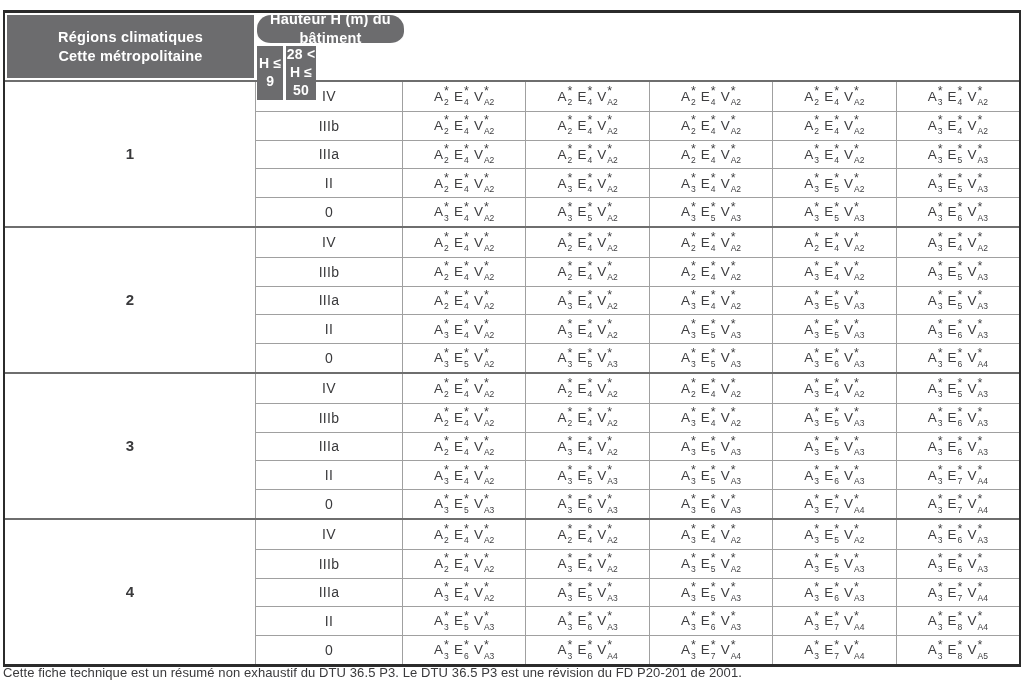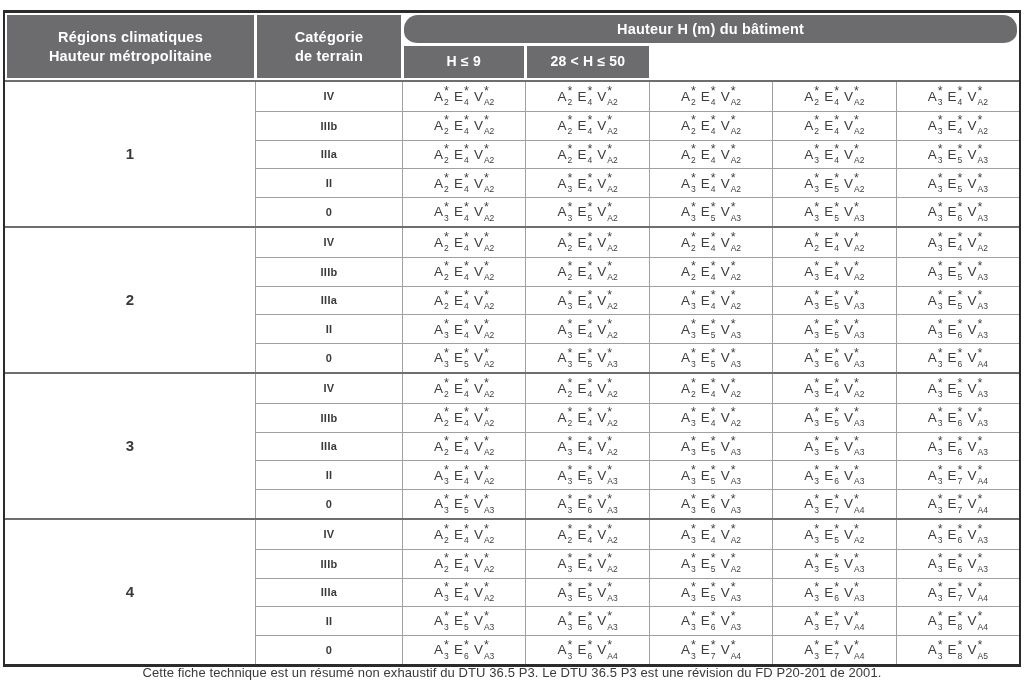--- a/index.html
+++ b/index.html
@@ -56,54 +56,50 @@
   .region + .region{border-top:2px solid var(--strong-line);}
   .rlabel{
     grid-row:1 / span 5;grid-column:1;
     display:flex;align-items:center;justify-content:center;
     font-weight:bold;font-size:15px;color:#3a3a3c;
   }
   .tcell,.dcell{
     display:flex;align-items:center;justify-content:center;
     border-left:1px solid var(--grid-line);
   }
-  .tcell{font-weight:bold;font-size:11px;color:#3a3a3c;letter-spacing:.3px;text-align:center;}
+  .tcell{font-weight:normal;font-size:14px;color:#3a3a3c;letter-spacing:.3px;text-align:center;}
   .dcell{font-size:13.5px;color:var(--body-text);}
   .bt{border-top:1px solid var(--grid-line);}
   
   .aev-tok{display:inline-flex;align-items:center;margin:0 2.5px;}
   .aev-ltr{line-height:1;}
   .aev-stk{
     display:inline-flex;flex-direction:column;align-items:flex-start;
     justify-content:space-between;height:19px;margin-left:1px;
   }
   .aev-ast{font-size:12.5px;line-height:8px;height:7px;}
   .aev-sub{font-size:8.5px;line-height:8px;height:8px;letter-spacing:0;}
   
   .footnote{
     position:absolute;left:3px;top:665px;width:1018px;
-    text-align:center;
+    text-align:left;
     font-size:13px;color:#3a3a3c;letter-spacing:.1px;
   }
 </style>
 </head>
 <body>
 
 <div class="page">
 
   <div class="table">
 
     <div class="thead">
       <div class="hc c1">
         <div>Régions climatiques</div>
-        <div>Hauteur métropolitaine</div>
-      </div>
-      <div class="hc c2">
-        <div>Catégorie</div>
-        <div>de terrain</div>
+        <div>Cette métropolitaine</div>
       </div>
       <div class="hgroup">
         <div class="hc htitle">Hauteur H (m) du bâtiment</div>
         <div class="hrow">
           <div class="hc">H ≤ 9</div>
           <div class="hc">28 &lt; H ≤ 50</div>
         </div>
       </div>
     </div>
 

